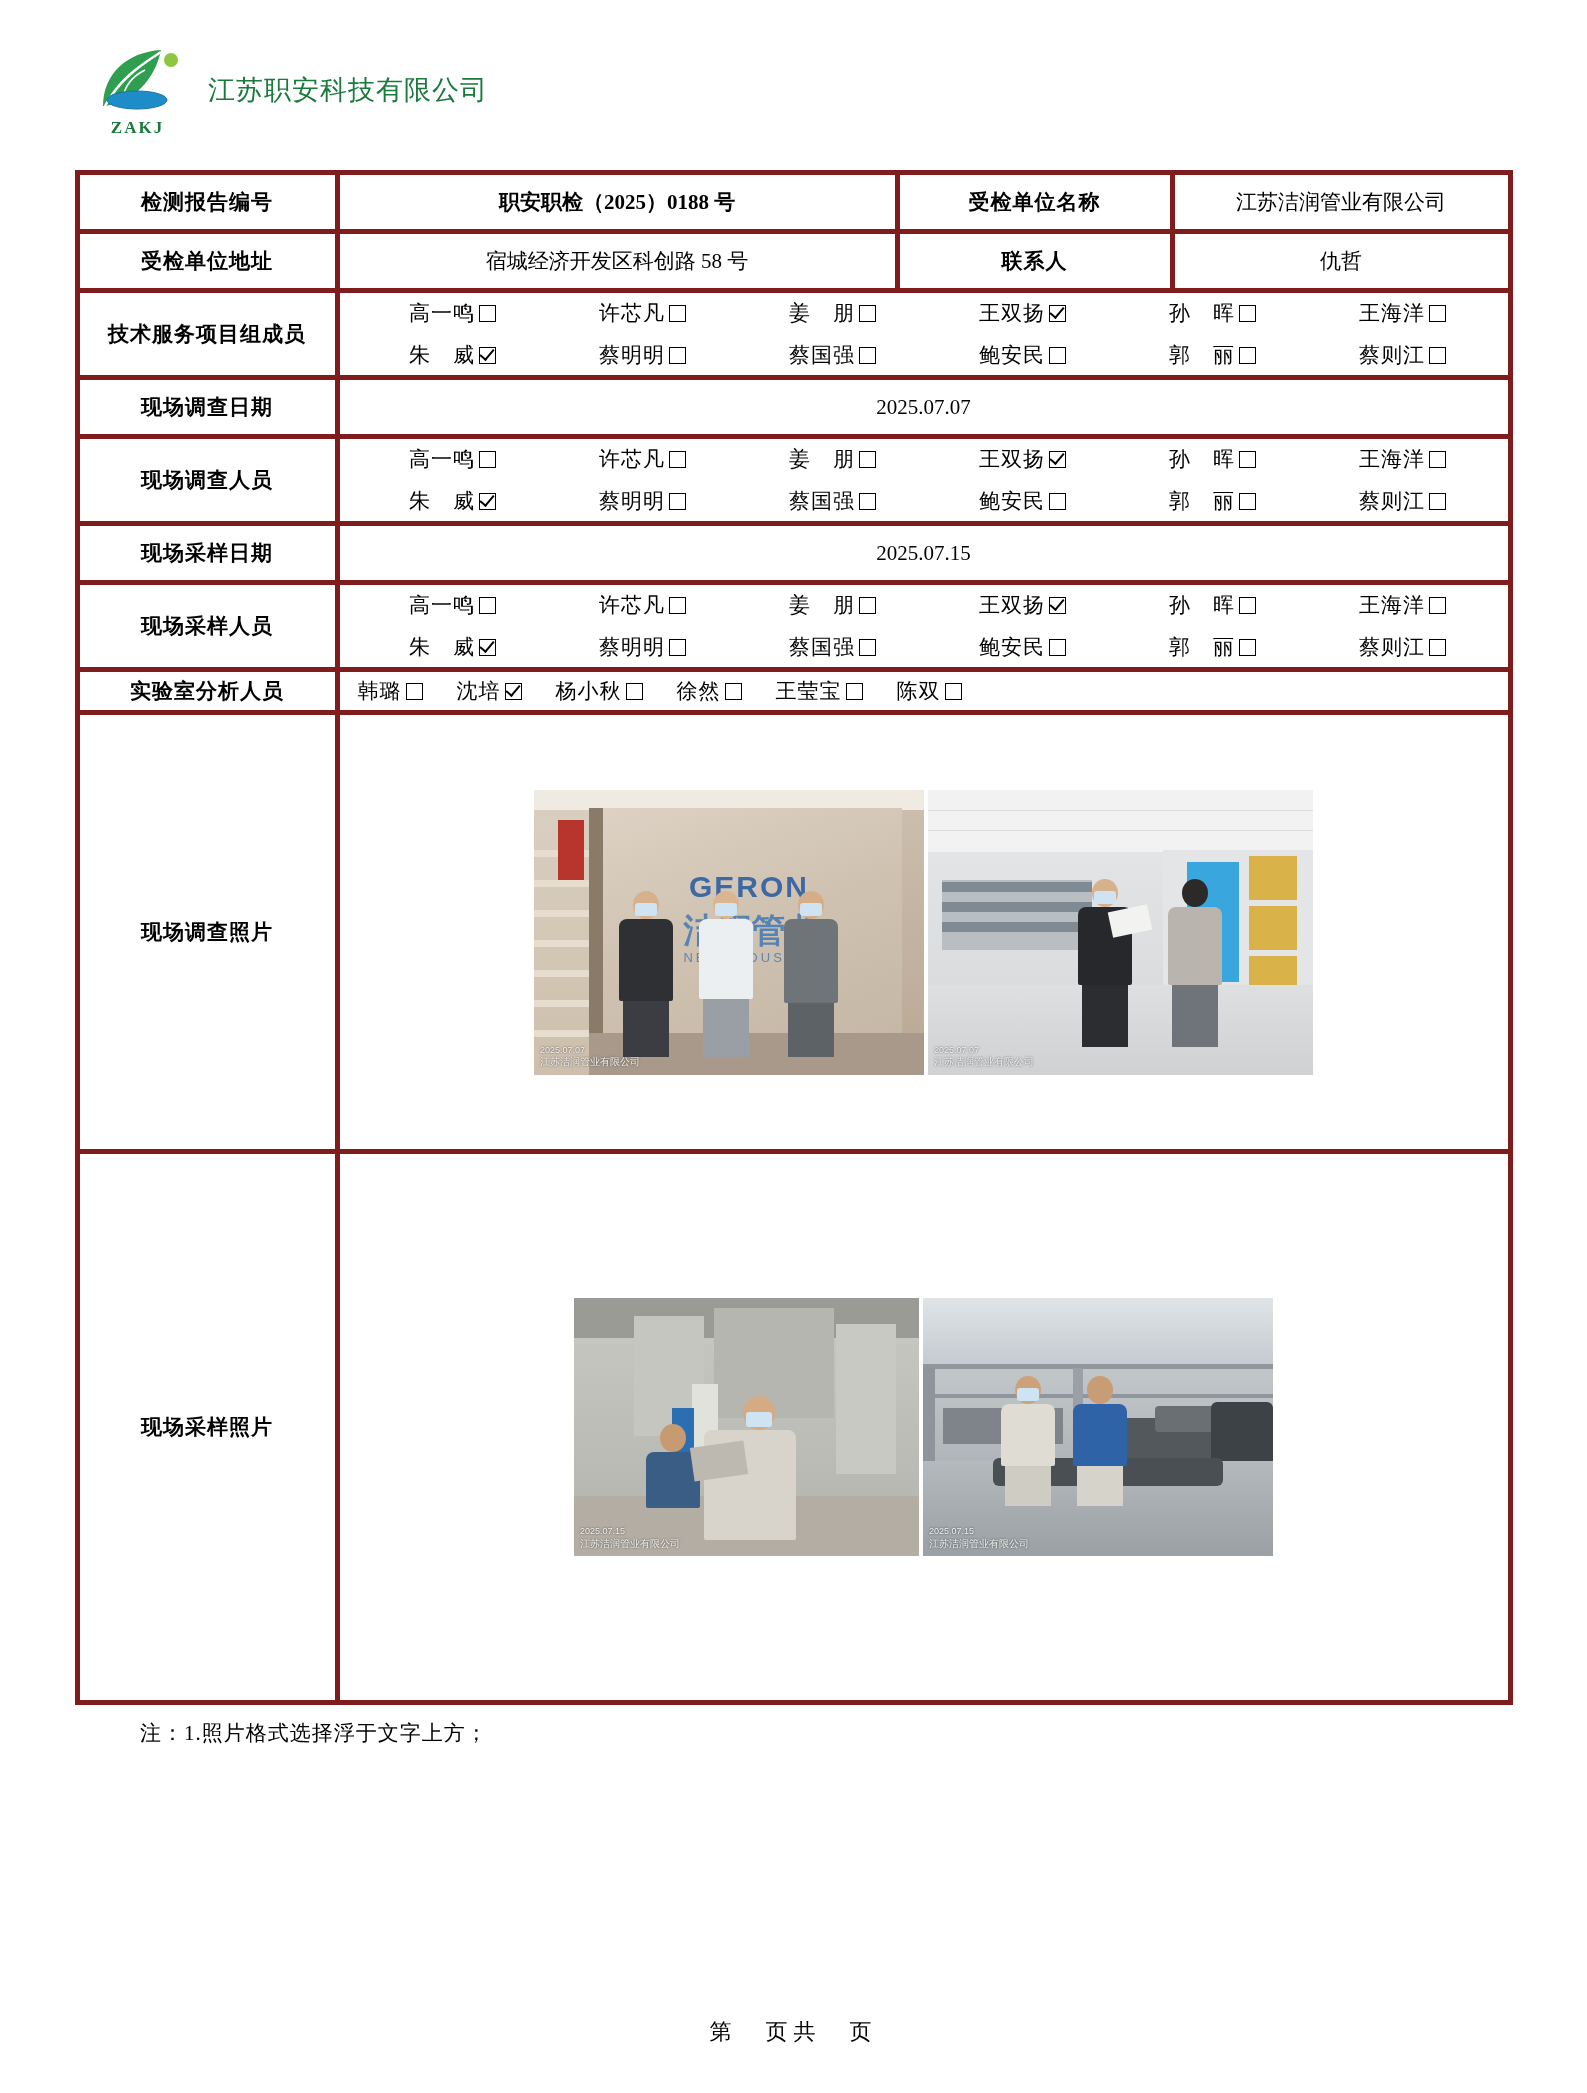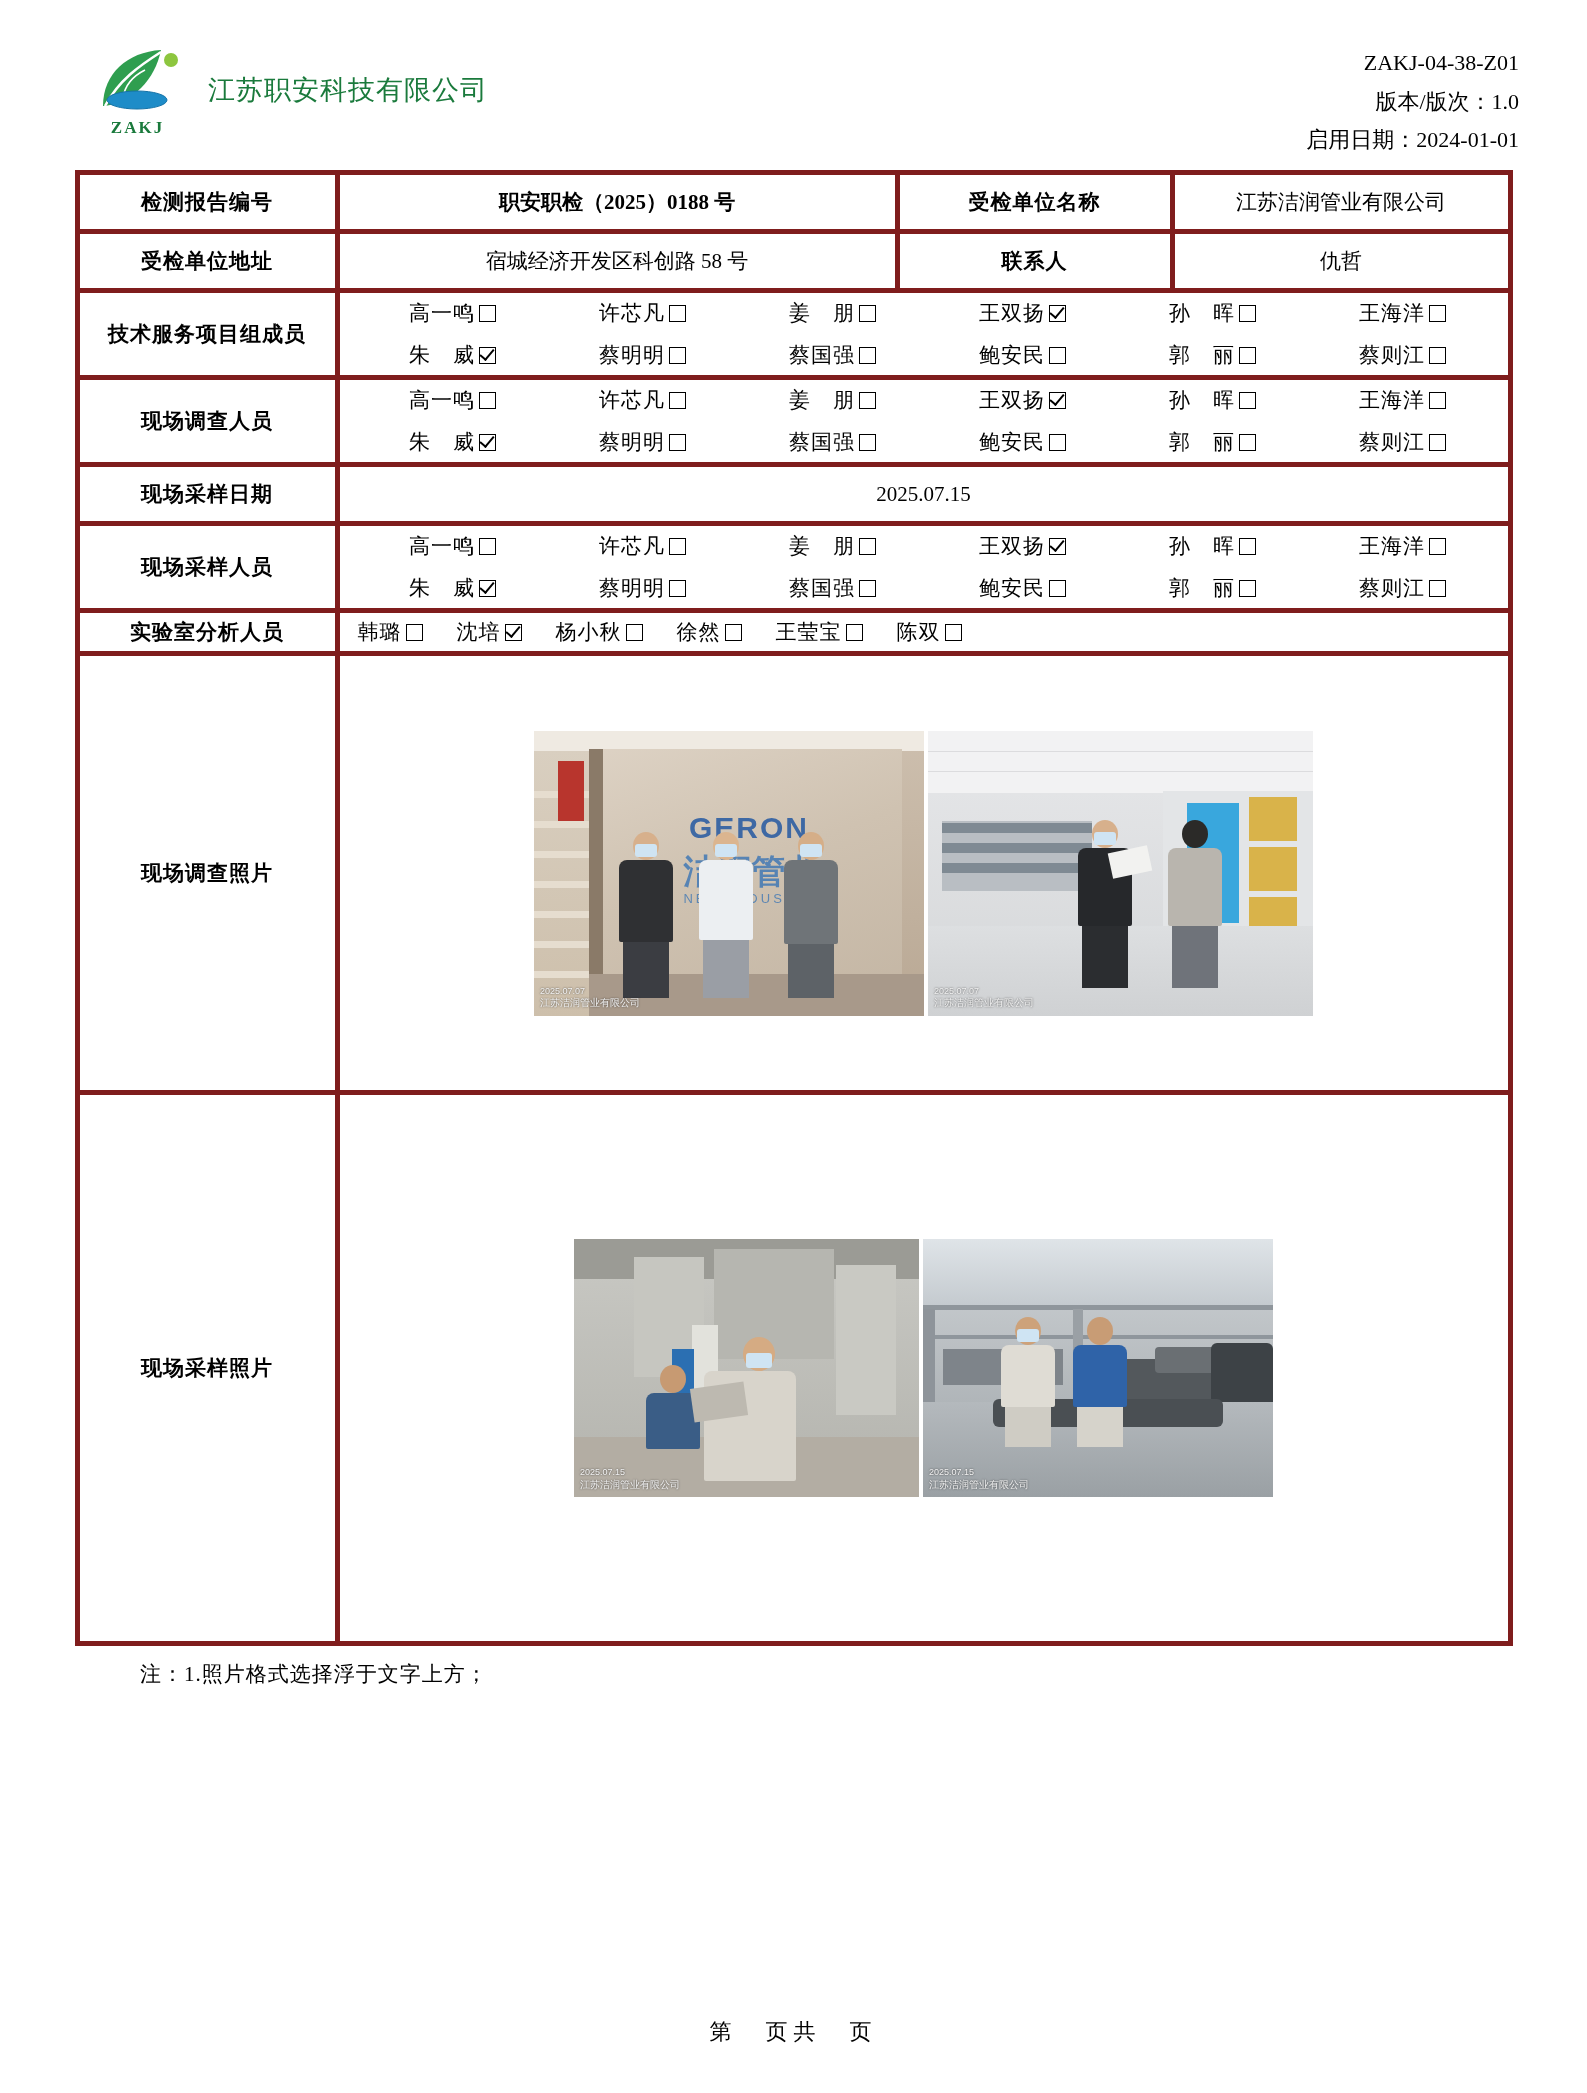--- a/index.html
+++ b/index.html
@@ -268,25 +268,20 @@
           <path d="M20 66 C34 40, 54 26, 76 12" stroke="#ffffff" stroke-width="2.5" fill="none"></path>
           <path d="M38 58 C40 44, 48 36, 60 30" stroke="#ffffff" stroke-width="1.6" fill="none"></path>
           <ellipse cx="52" cy="60" rx="30" ry="9" fill="#1e8cc8"></ellipse>
           <ellipse cx="52" cy="60" rx="30" ry="9" fill="none" stroke="#1573a8" stroke-width="1"></ellipse>
           <circle cx="86" cy="20" r="7" fill="#8dc63f"></circle>
         </svg>
         <div class="logo-text">ZAKJ</div>
       </div>
       <div class="company-name">江苏职安科技有限公司</div>
     </div>
-    <div class="header-right">
-      <div>ZAKJ-04-38-Z01</div>
-      <div>版本/版次：1.0</div>
-      <div>启用日期：2024-01-01</div>
-    </div>
   </div>
 
 
   <table class="main">
     <colgroup>
       <col style="width:260px">
       <col style="width:120px">
       <col style="width:120px">
       <col style="width:145px">
       <col style="width:175px">
@@ -359,20 +354,24 @@
                 <span class="box"></span>
               </div>
               <div class="person">
                 <span class="pname">蔡则江</span>
                 <span class="box"></span>
               </div>
             </div>
       </td>
     </tr>
 
+    <tr>
+      <td class="lbl">现场调查日期</td>
+      <td class="ctr cell-pad" colspan="7">2025.07.07</td>
+    </tr>
 
     <tr>
       <td class="lbl">现场调查人员</td>
       <td colspan="7" style="padding:0">
         <div class="person-grid">
               <div class="person">
                 <span class="pname">高一鸣</span>
                 <span class="box"></span>
               </div>
               <div class="person">

